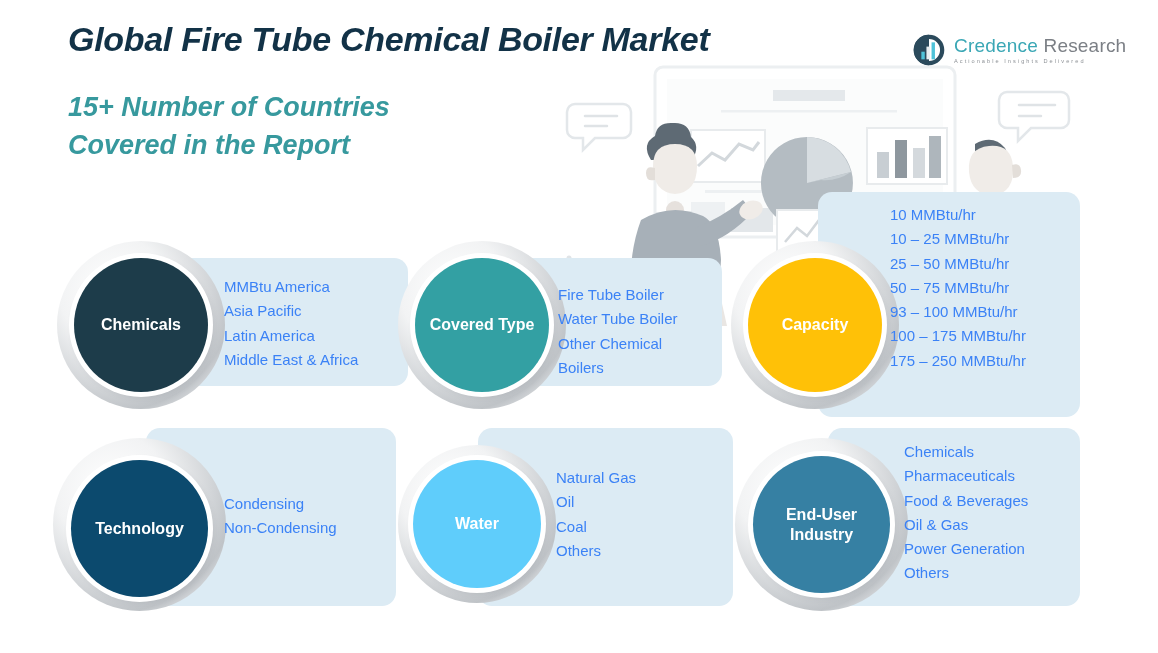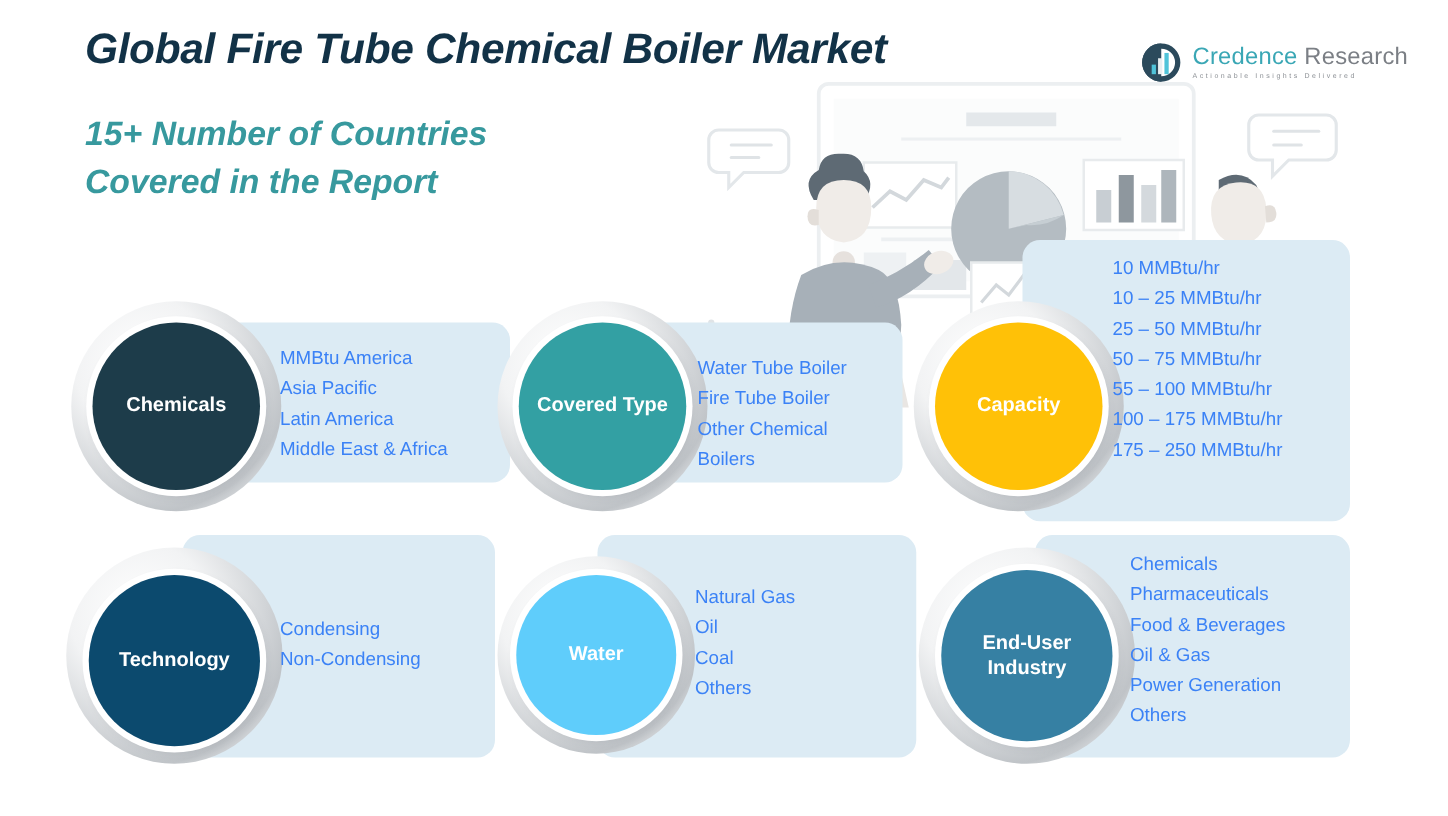--- a/index.html
+++ b/index.html
@@ -223,39 +223,39 @@
     </div>
   </div>
 
   <div class="card">
     <div class="panel" style="left:487px; top:258px; width:235px; height:128px;"></div>
     <div class="ring" style="left:398px; top:241px; width:168px; height:168px;"></div>
     <div class="disc" style="left:415px; top:258px; width:134px; height:134px; background:#33a0a3;">
       <span>Covered Type</span>
     </div>
     <div class="list" style="left:558px; top:283px;">
+      <div>Fire Tube Boiler</div>
       <div>Water Tube Boiler</div>
-      <div>Fire Tube Boiler</div>
       <div>Other Chemical</div>
       <div>Boilers</div>
     </div>
   </div>
 
   <div class="card">
     <div class="panel" style="left:818px; top:192px; width:262px; height:225px;"></div>
     <div class="ring" style="left:731px; top:241px; width:168px; height:168px;"></div>
     <div class="disc" style="left:748px; top:258px; width:134px; height:134px; background:#ffc107;">
       <span>Capacity</span>
     </div>
     <div class="list" style="left:890px; top:203px;">
       <div>10 MMBtu/hr</div>
       <div>10 – 25 MMBtu/hr</div>
       <div>25 – 50 MMBtu/hr</div>
       <div>50 – 75 MMBtu/hr</div>
-      <div>55 – 100 MMBtu/hr</div>
+      <div>93 – 100 MMBtu/hr</div>
       <div>100 – 175 MMBtu/hr</div>
       <div>175 – 250 MMBtu/hr</div>
     </div>
   </div>
 
   <div class="card">
     <div class="panel" style="left:146px; top:428px; width:250px; height:178px;"></div>
     <div class="ring" style="left:53px; top:438px; width:173px; height:173px;"></div>
     <div class="disc" style="left:71px; top:460px; width:137px; height:137px; background:#0c4a6e;">
       <span>Technology</span>

